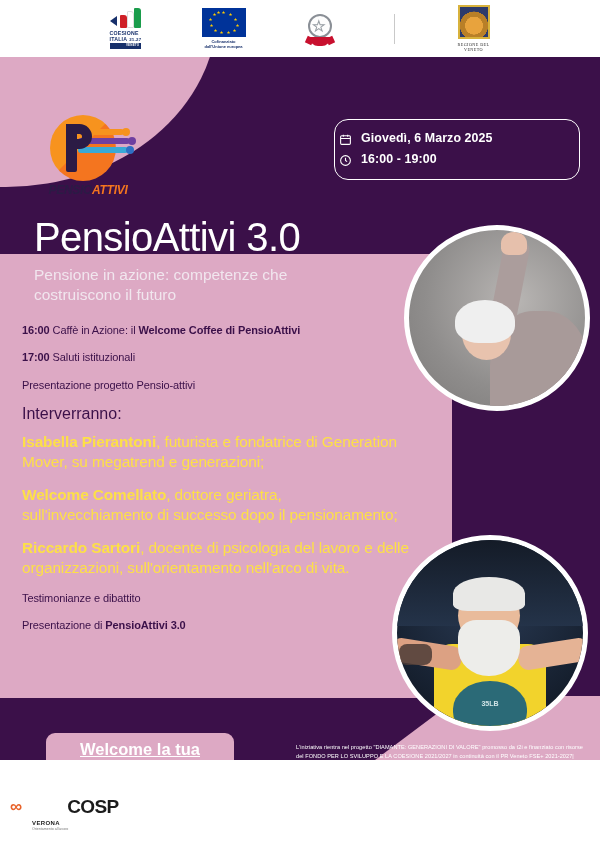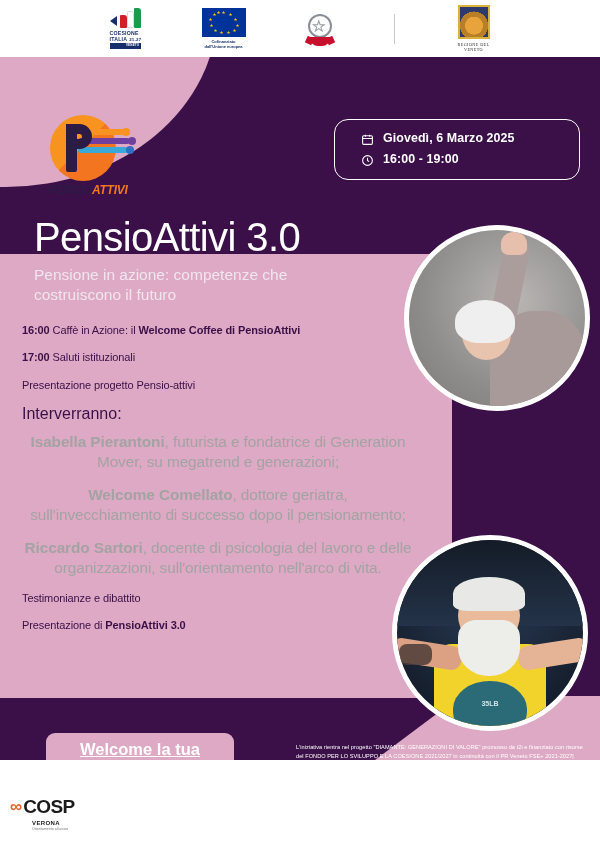--- a/index.html
+++ b/index.html
@@ -90,37 +90,37 @@
   .dot{ position:absolute; width:8px; height:8px; border-radius:50%; }
   .d1{ left:86px; top:13px; background:#f7931e; }
   .d2{ left:92px; top:22px; background:#6f3fa0; }
   .d3{ left:90px; top:31px; background:#2f6fc4; }
   .pa-word{ position:absolute; left:0; top:68px; width:104px; text-align:center; font-size:12px;
      font-weight:bold; font-style:italic; letter-spacing:-.3px; }
   .pa-word .a{ color:#2b1b45; }
   .pa-word .b{ color:#f4751f; }
 
   
-  .info-card{ position:absolute; left:334px; top:62px; width:246px; padding:11px 12px 12px 25px;
+  .info-card{ position:absolute; left:334px; top:62px; width:246px; padding:11px 12px 12px 3px;
      border:1.6px solid #ffffff; border-radius:14px; color:#ffffff; }
   .info-row{ display:flex; align-items:flex-start; gap:8px; margin-bottom:6px; }
   .info-row:last-child{ margin-bottom:0; }
   .info-row .ico{ width:15px; flex:0 0 15px; display:flex; align-items:center; justify-content:center; padding-top:2px;}
   .info-row .txt{ font-size:12.4px; font-weight:bold; line-height:1.22; letter-spacing:.1px;}
 
   
   .title{ position:absolute; left:34px; top:160px; color:#ffffff; }
   .title h1{ font-size:40px; font-weight:normal; letter-spacing:-.6px; line-height:1; }
   .title .sub{ margin-top:8px; font-size:15.5px; line-height:1.28; color:#f1e6ee; max-width:330px;}
 
   
   .program{ position:absolute; left:22px; top:266px; width:392px; color:#3b1049; }
   .p-item{ font-size:11px; line-height:1.3; margin-bottom:13px; letter-spacing:-.1px;}
   .p-item b{ font-weight:bold; }
-  .p-item.white{ color:#a3a3a3;text-align:center; }
+  .p-item.white{ color:#fde047; }
   .p-small{ font-size:15.4px; line-height:1.3; }
   .lbl-interverranno{ color:#3b1049; font-size:16px; margin-bottom:9px; }
 
   
   .cta{ position:absolute; left:46px; top:676px; width:188px; height:52px; background:#dda9c4;
      border-radius:9px; display:flex; align-items:center; justify-content:center; text-align:center; }
   .cta span{ color:#ffffff; font-size:16.5px; font-weight:bold; text-decoration:underline; line-height:1.18; }
 
   
   .legal{ position:absolute; left:296px; top:686px; width:288px; color:#ffffff;
@@ -151,21 +151,21 @@
   .m-kb{ position:absolute; left:30%; top:76%; width:40%; height:30%; background:#2b6a77; border-radius:50% 50% 45% 45%;}
   .m-kbtext{ position:absolute; left:30%; top:86%; width:40%; text-align:center; color:#cfe3e6; font-size:7px; font-weight:bold;}
   .m-tattoo{ position:absolute; left:1%; top:56%; width:18%; height:11%; background:#4b3b36; border-radius:8px; opacity:.85;}
 
   
   .partners{ position:absolute; left:0; top:760px; width:600px; height:89px; background:#ffffff; }
 
   .cosp{ position:absolute; left:10px; top:36px; display:flex; flex-direction:column; align-items:flex-start;}
   .cosp .row{ display:flex; align-items:center; gap:3px;}
   .cosp .inf{ font-size:17px; color:#e8632a; font-weight:bold; letter-spacing:-2px; }
-  .cosp .nm{ font-size:19px; font-weight:bold; color:#1b1b1b; letter-spacing:-.6px;}
+  .cosp .nm{ font-size:19px; font-weight:bold; color:#1b1b1b; letter-spacing:-.6px;margin-left:44px;}
   .cosp .vr{ font-size:6px; font-weight:bold; color:#1b1b1b; margin:2px 0 0 22px; letter-spacing:.4px;}
   .cosp .tag{ font-size:3.6px; color:#7a7a7a; margin:1px 0 0 22px;}
 </style>
 </head>
 <body>
 
 <div class="toplogos">
 
   <div class="logo-slot coesione">
     <div class="flagmark">

